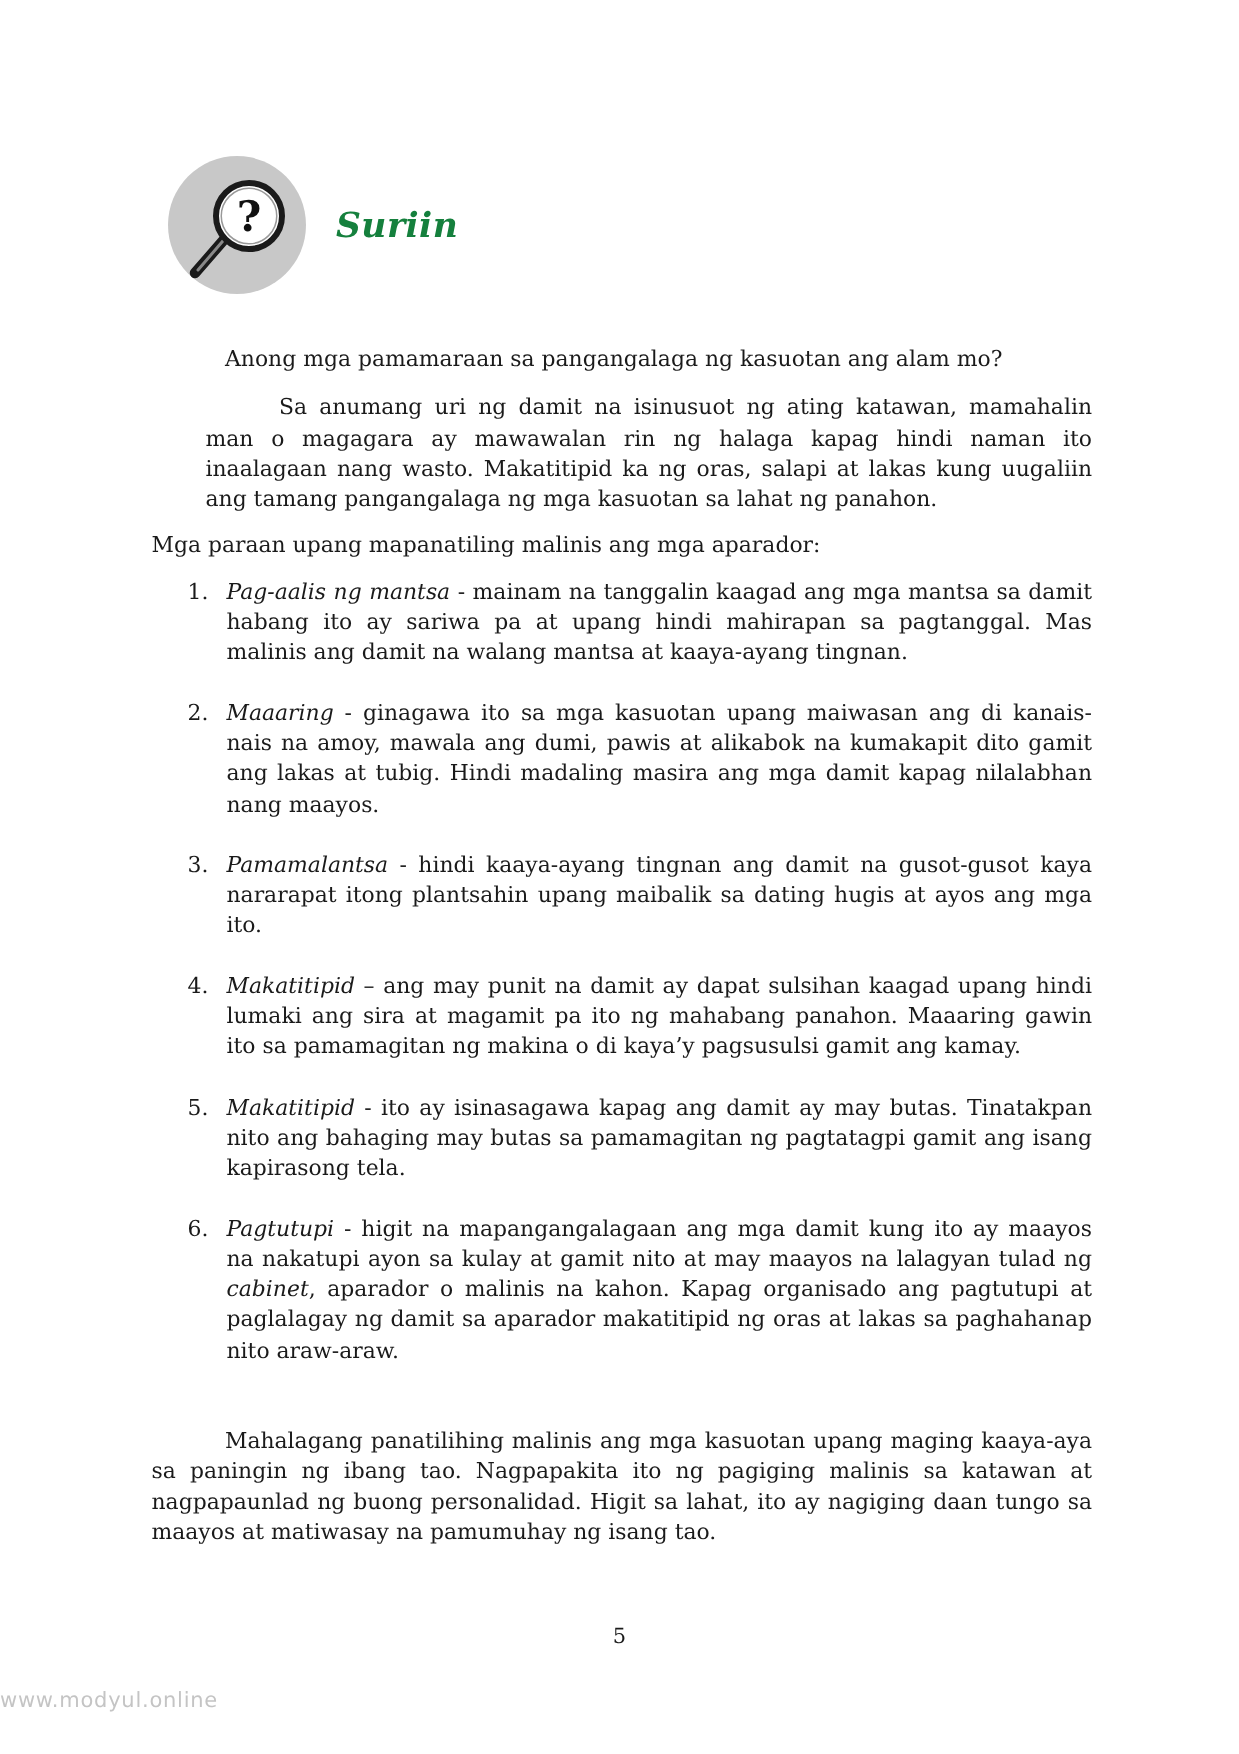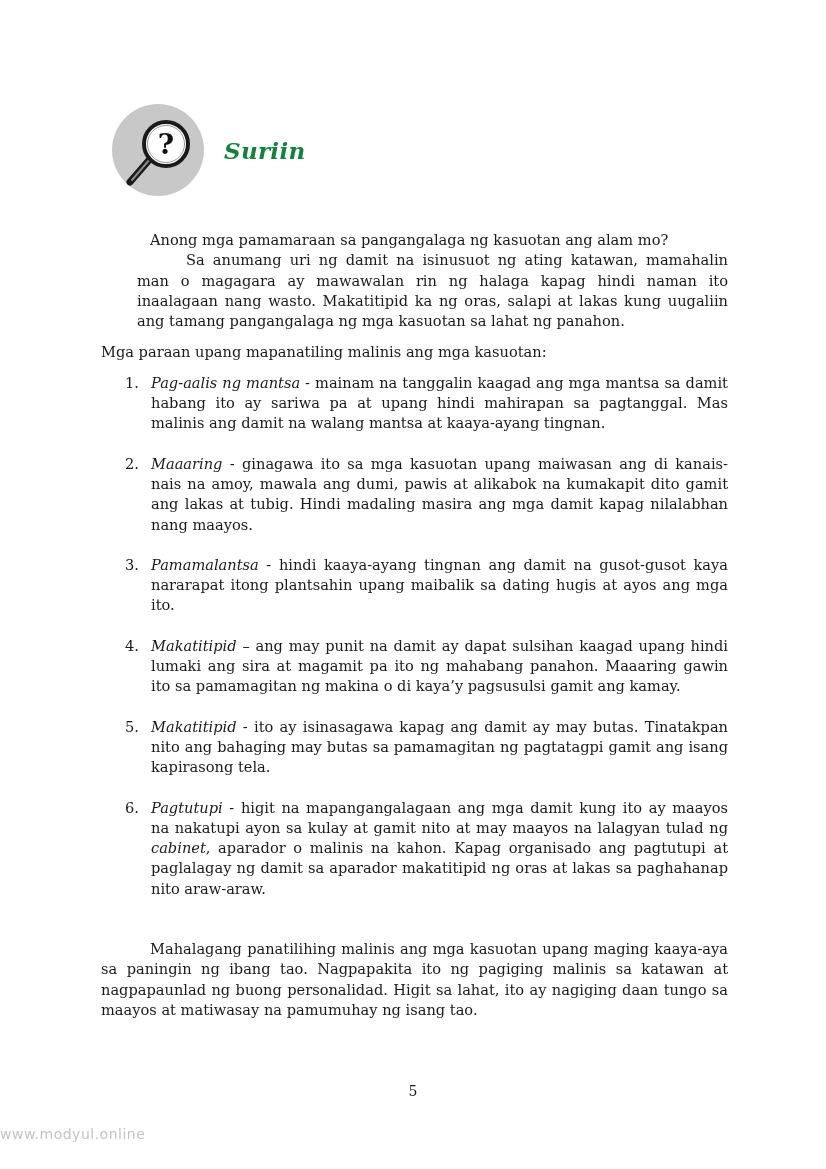--- a/index.html
+++ b/index.html
@@ -6,21 +6,21 @@
   body { width: 826px; height: 1169px; position: relative; overflow: hidden;
          font-family: "DejaVu Serif", "Liberation Serif", serif; color: #1a1a1a; }
   .header { position: absolute; left: 112px; top: 104px; display: flex; align-items: center; }
   .icon-circle { width: 92px; height: 92px; border-radius: 50%; background: #c8c8c8; position: relative; }
   .icon-circle svg { position: absolute; left: 0; top: 0; }
   .section-title { font-family: "DejaVu Serif", serif; font-weight: bold; font-style: italic;
                    font-size: 23px; margin-left: 20px; color: #15803d; letter-spacing: 0.3px; }
   .content { position: absolute; left: 101px; top: 230px; width: 627px; font-size: 14.6px; line-height: 20.3px; }
   p { margin: 0; text-align: justify; }
   .indent { text-indent: 49px; }
-  .q { }
+  .q { margin-bottom: 12px; }
   .p1 { margin-bottom: 11px; margin-left: 36px; }
   .p2 { margin-bottom: 10px; }
   ol { margin: 0; padding: 0; list-style: none; }
   ol li { position: relative; padding-left: 50px; text-align: justify; margin-bottom: 20px; }
   ol li .num { position: absolute; left: 24px; top: 0; }
   ol li.last { margin-bottom: 40px; }
   .term { font-style: italic; }
   .page-number { position: absolute; top: 1083px; left: 0; width: 826px; text-align: center; font-size: 14px; }
   .watermark { position: absolute; top: 1126px; left: 0; width: 826px; text-align: left;
                font-family: "DejaVu Sans", sans-serif; font-size: 14px; color: #c4c4c4; letter-spacing: 0.5px; }
@@ -37,21 +37,21 @@
       <circle cx="54" cy="40" r="18.5" fill="none" stroke="#999" stroke-width="1"></circle>
       <text x="54" y="50" text-anchor="middle" font-family="DejaVu Serif, serif" font-weight="bold" font-size="28" fill="#111">?</text>
     </svg>
   </div>
   <div class="section-title">Suriin</div>
 </div>
 
 <div class="content">
   <p class="indent q">Anong mga pamamaraan sa pangangalaga ng kasuotan ang alam mo?</p>
   <p class="indent p1">Sa anumang uri ng damit na isinusuot ng ating katawan, mamahalin man o magagara ay mawawalan rin ng halaga kapag hindi naman ito inaalagaan nang wasto. Makatitipid ka ng oras, salapi at lakas kung uugaliin ang tamang pangangalaga ng mga kasuotan sa lahat ng panahon.</p>
-  <p class="p2">Mga paraan upang mapanatiling malinis ang mga kasuotan:</p>
+  <p class="p2">Mga paraan upang mapanatiling malinis ang mga aparador:</p>
 
   <ol>
     <li>
       <span class="num">1.</span><span class="term">Pag-aalis ng mantsa</span><span> - </span><span>mainam na tanggalin kaagad ang mga mantsa sa damit habang ito ay sariwa pa at upang hindi mahirapan sa pagtanggal. Mas malinis ang damit na walang mantsa at kaaya-ayang tingnan.</span>
     </li>
     <li>
       <span class="num">2.</span><span class="term">Maaaring</span><span> - </span><span>ginagawa ito sa mga kasuotan upang maiwasan ang di kanais-nais na amoy, mawala ang dumi, pawis at alikabok na kumakapit dito gamit ang lakas at tubig. Hindi madaling masira ang mga damit kapag nilalabhan nang maayos.</span>
     </li>
     <li>
       <span class="num">3.</span><span class="term">Pamamalantsa</span><span> - </span><span>hindi kaaya-ayang tingnan ang damit na gusot-gusot kaya nararapat itong plantsahin upang maibalik sa dating hugis at ayos ang mga ito.</span>

